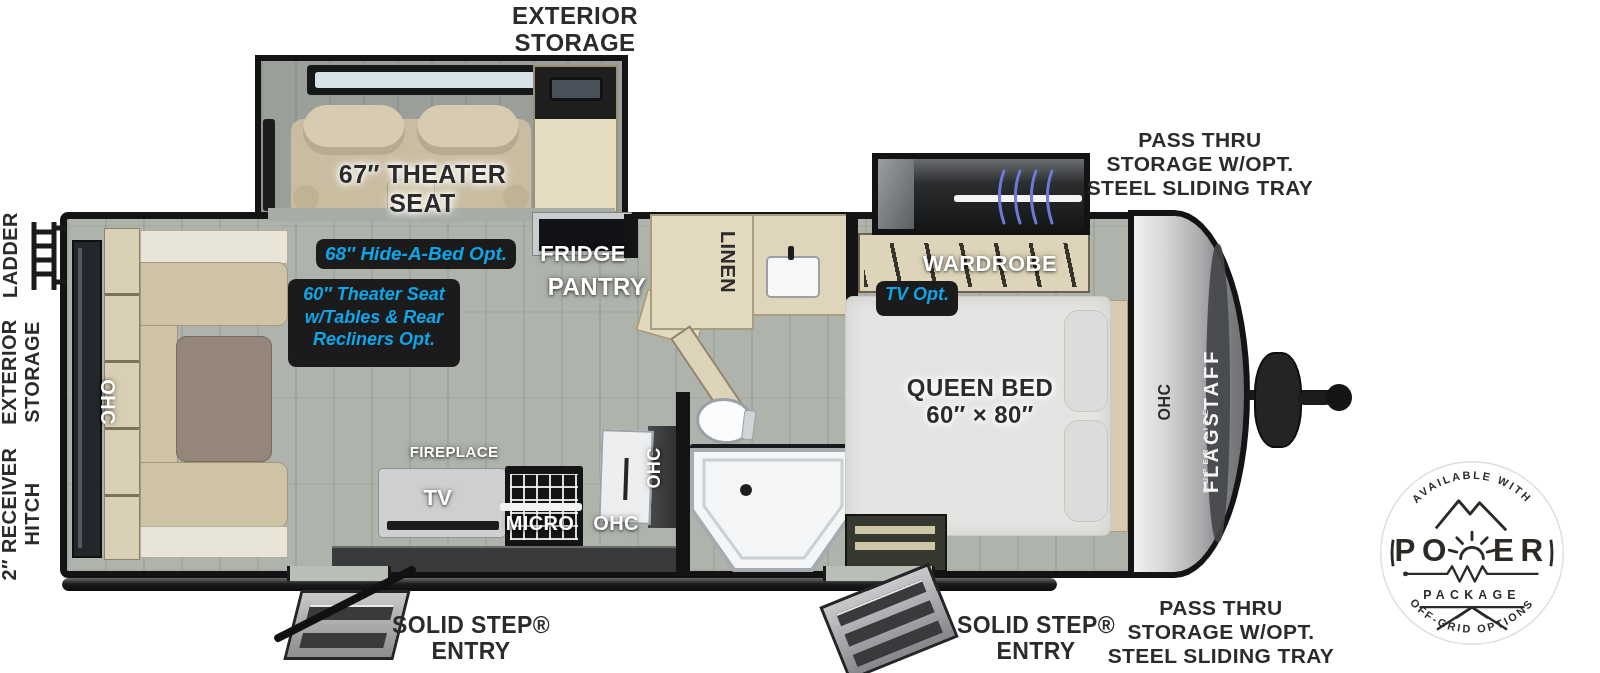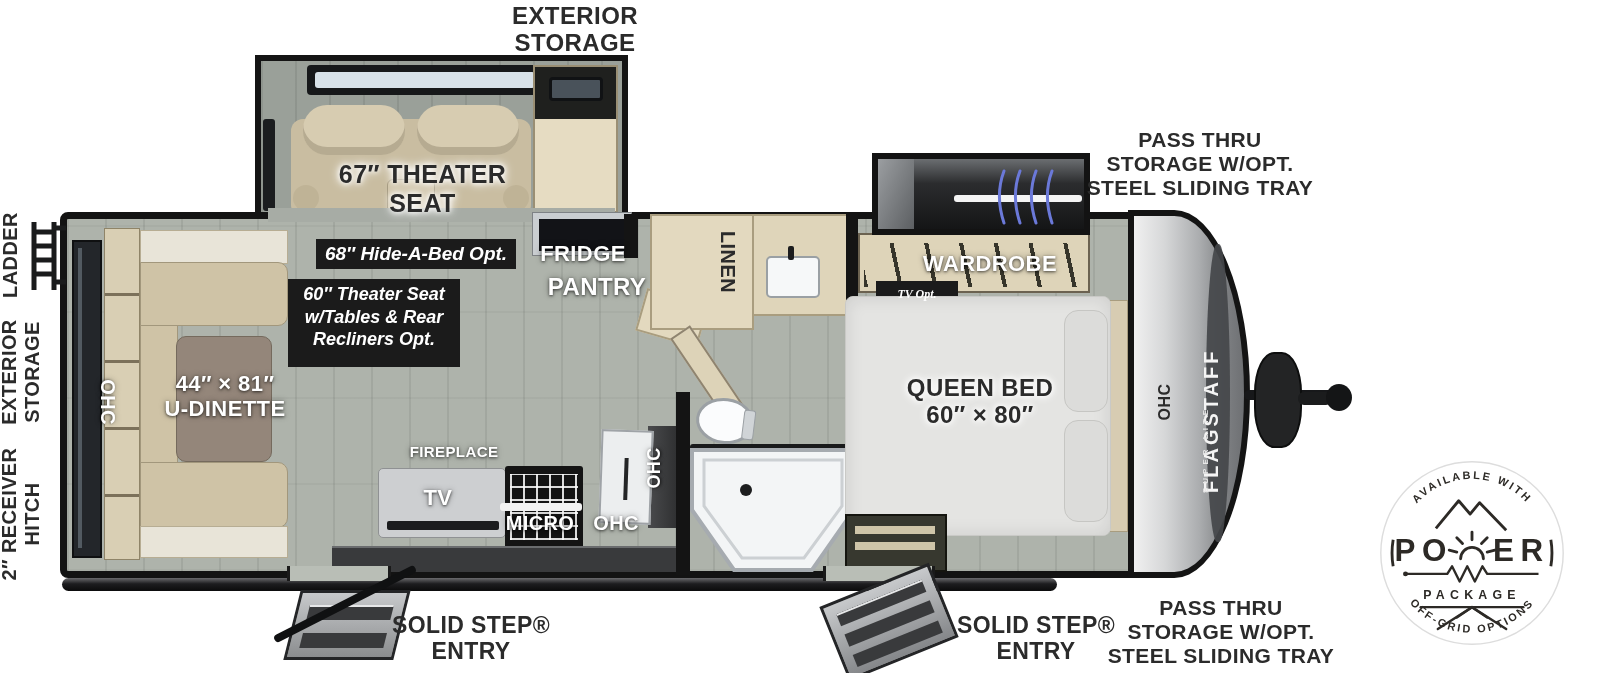--- a/index.html
+++ b/index.html
@@ -6,22 +6,22 @@
   #stage{position:relative;width:1600px;height:673px;background:#ffffff;overflow:hidden;
          font-family:"Liberation Sans",sans-serif;}
   #stage *{position:absolute;box-sizing:border-box;}
 
   
   .lbl{font-weight:bold;color:#2b2b2b;text-align:center;white-space:pre-line;
        line-height:1.14;letter-spacing:.4px;}
   .lbl-w{font-weight:bold;color:#ffffff;text-align:center;white-space:pre-line;
          line-height:1.12;letter-spacing:.4px;text-shadow:0 1px 3px rgba(0,0,0,.65),0 0 6px rgba(0,0,0,.35);}
   .glow{text-shadow:0 0 5px #fff,0 0 9px #fff,0 0 12px rgba(255,255,255,.9);}
-  .pill{background:#1b1b1b;color:#ffffff;font-weight:bold;font-style:italic;text-align:center;
-        border-radius:0;white-space:pre-line;}
+  .pill{background:#1b1b1b;color:#0ea5e9;font-weight:bold;font-style:italic;text-align:center;
+        border-radius:8px;white-space:pre-line;}
   .rotccw{transform:rotate(-90deg);}
   .rotcw{transform:rotate(90deg);}
 
   
   .hull{left:60px;top:212px;width:1075px;height:366px;border:7px solid #131313;
         border-radius:8px 0 0 8px;background:
         repeating-linear-gradient(90deg,rgba(55,60,55,.10) 0 2px,transparent 2px 38px),
         repeating-linear-gradient(0deg,rgba(55,60,55,.05) 0 2px,transparent 2px 86px),#aeb3ab;}
   .slide-theater{left:255px;top:55px;width:373px;height:163px;border:6px solid #141414;border-bottom:none;
         background:repeating-linear-gradient(90deg,rgba(40,44,40,.10) 0 2px,transparent 2px 34px),#9aa099;}
@@ -264,26 +264,24 @@
   <div class="pill" style="left:316px;top:239px;width:200px;height:30px;font-size:19px;line-height:30px;">68″ Hide-A-Bed Opt.</div>
   <div class="pill" style="left:288px;top:279px;width:172px;height:88px;font-size:18px;line-height:1.25;padding-top:4px;">60″ Theater Seat
 w/Tables &amp; Rear
 Recliners Opt.</div>
 
   <div class="lbl-w" style="left:528px;top:242px;width:110px;font-size:22px;">FRIDGE</div>
   <div class="lbl-w" style="left:535px;top:274px;width:124px;font-size:24px;">PANTRY</div>
   <div class="lbl rotcw" style="left:692px;top:251px;width:72px;height:22px;font-size:20px;">LINEN</div>
 
   <div class="lbl-w" style="left:905px;top:252px;width:170px;font-size:22px;">WARDROBE</div>
-  <div class="pill" style="left:876px;top:281px;width:82px;height:15px;font-size:12px;line-height:27px;font-family:Liberation Serif, serif;">TV Opt.</div>
+  <div class="pill" style="left:876px;top:281px;width:82px;height:35px;font-size:18px;line-height:27px;">TV Opt.</div>
   <div class="lbl glow" style="left:888px;top:374px;width:184px;font-size:24px;">QUEEN BED
 60″ × 80″</div>
 
-  <div class="lbl-w" style="left:145px;top:372px;width:160px;font-size:22px;">44″ × 81″
-U-DINETTE</div>
   <div class="lbl-w rotcw" style="left:72px;top:391px;width:72px;height:22px;font-size:20px;">OHC</div>
 
   <div class="lbl-w" style="left:388px;top:444px;width:132px;font-size:15px;">FIREPLACE</div>
   <div class="lbl-w" style="left:406px;top:486px;width:64px;font-size:22px;">TV</div>
   <div class="lbl-w" style="left:498px;top:512px;width:84px;font-size:20px;">MICRO</div>
   <div class="lbl-w" style="left:586px;top:512px;width:60px;font-size:20px;">OHC</div>
   <div class="lbl-w rotccw" style="left:620px;top:457px;width:70px;height:22px;font-size:18px;">OHC</div>
 
   <div class="lbl" style="left:385px;top:612px;width:172px;font-size:23px;">SOLID STEP®
 ENTRY</div>

